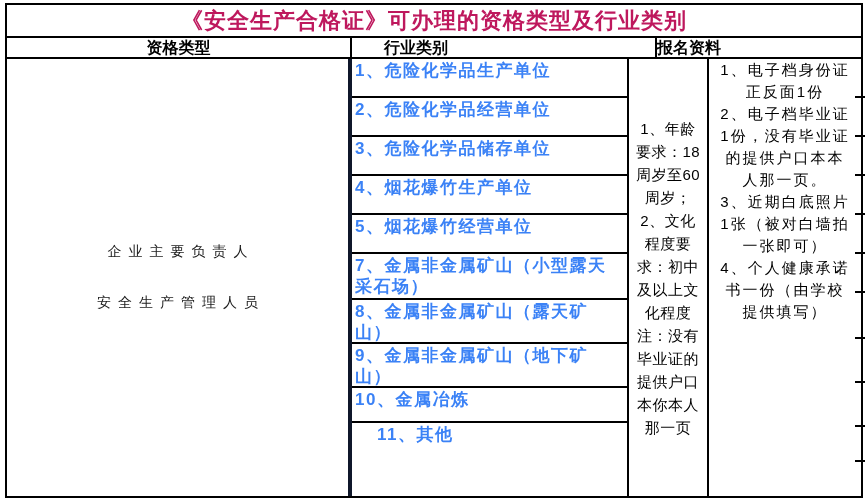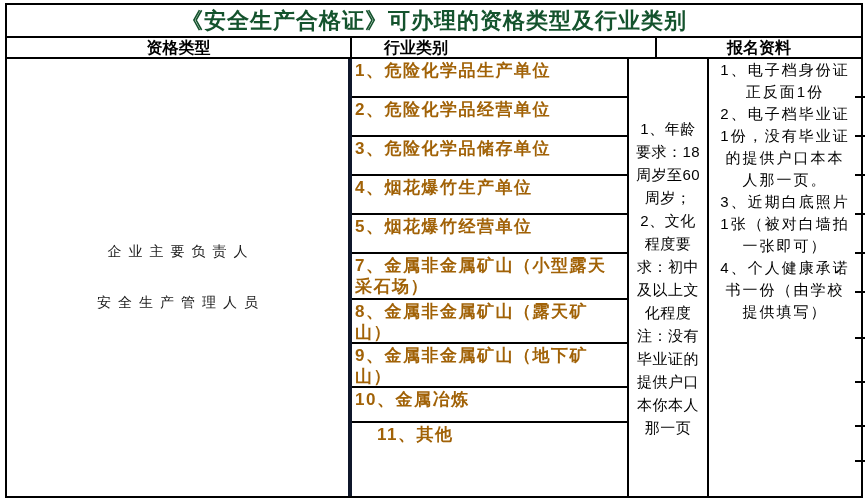--- a/index.html
+++ b/index.html
@@ -9,43 +9,43 @@
   }
   .tbl{
     position:absolute;left:5px;top:3px;width:858px;height:495px;
     border:2px solid #000;box-sizing:border-box;display:flex;flex-direction:column;background:#fff;
   }
   .title-row{
     height:33px;box-sizing:border-box;border-bottom:2px solid #000;
     display:flex;align-items:center;justify-content:center;
   }
   .title-row .title-text{
-    color:#14532d;font-weight:bold;font-size:22px;letter-spacing:1px;white-space:nowrap;
+    color:#be185d;font-weight:bold;font-size:22px;letter-spacing:1px;white-space:nowrap;
   }
   .header-row{
     height:21px;box-sizing:border-box;border-bottom:2px solid #000;
     display:flex;font-weight:bold;font-size:16px;line-height:18px;
   }
   .hcell{box-sizing:border-box;display:flex;align-items:center;}
   .hcell.c1{width:345px;border-right:2px solid #000;justify-content:center;}
   .hcell.c2{width:277px;border-right:2px solid #000;justify-content:flex-start;padding-left:4px;margin-left:28px;}
   .hcell.c3{width:102px;border-right:2px solid #000;justify-content:center;}
-  .hcell.c4{flex:1;justify-content:center;}
+  .hcell.c4{flex:1;justify-content:flex-start;}
   .body{flex:1;display:flex;position:relative;}
   .bcell{box-sizing:border-box;}
   .col-qual{
     width:345px;border-right:4px solid #0f172a;
     display:flex;flex-direction:column;align-items:center;justify-content:center;gap:33px;
     font-family:"Liberation Serif","DejaVu Serif",serif;
     font-size:14px;color:#1a1a1a;letter-spacing:7px;text-indent:7px;
   }
   .col-ind{width:277px;border-right:2px solid #000;display:flex;flex-direction:column;}
   .ind-row{
     box-sizing:border-box;border-bottom:2px solid #000;
-    color:#a16207;font-weight:bold;font-size:17px;line-height:21px;letter-spacing:1.5px;
+    color:#3b82f6;font-weight:bold;font-size:17px;line-height:21px;letter-spacing:1.5px;
     padding:1px 18px 0 3px;overflow:hidden;
   }
   .ind-row.h39{height:39px;}
   .ind-row.h46{height:46px;}
   .ind-row.h44{height:44px;}
   .ind-row.h35{height:35px;}
   .ind-row.last{flex:1;border-bottom:none;padding-left:25px;}
   .col-cond{
     width:80px;border-right:2px solid #000;
     display:flex;flex-direction:column;justify-content:center;

